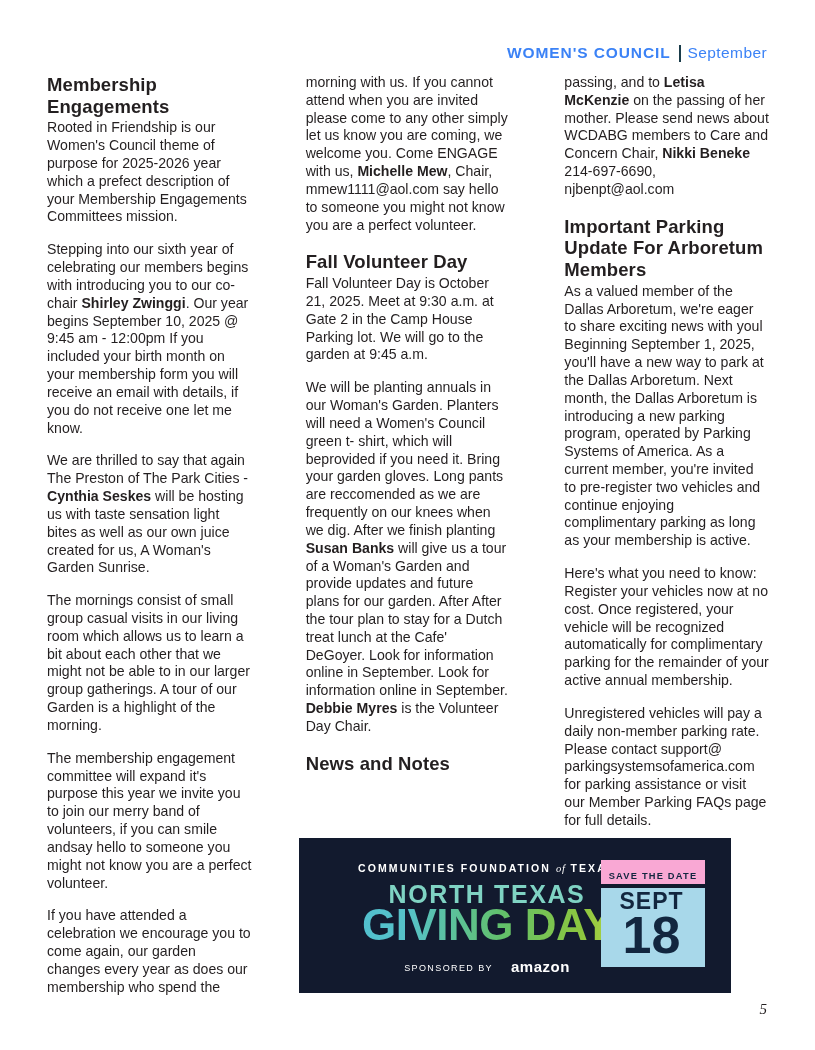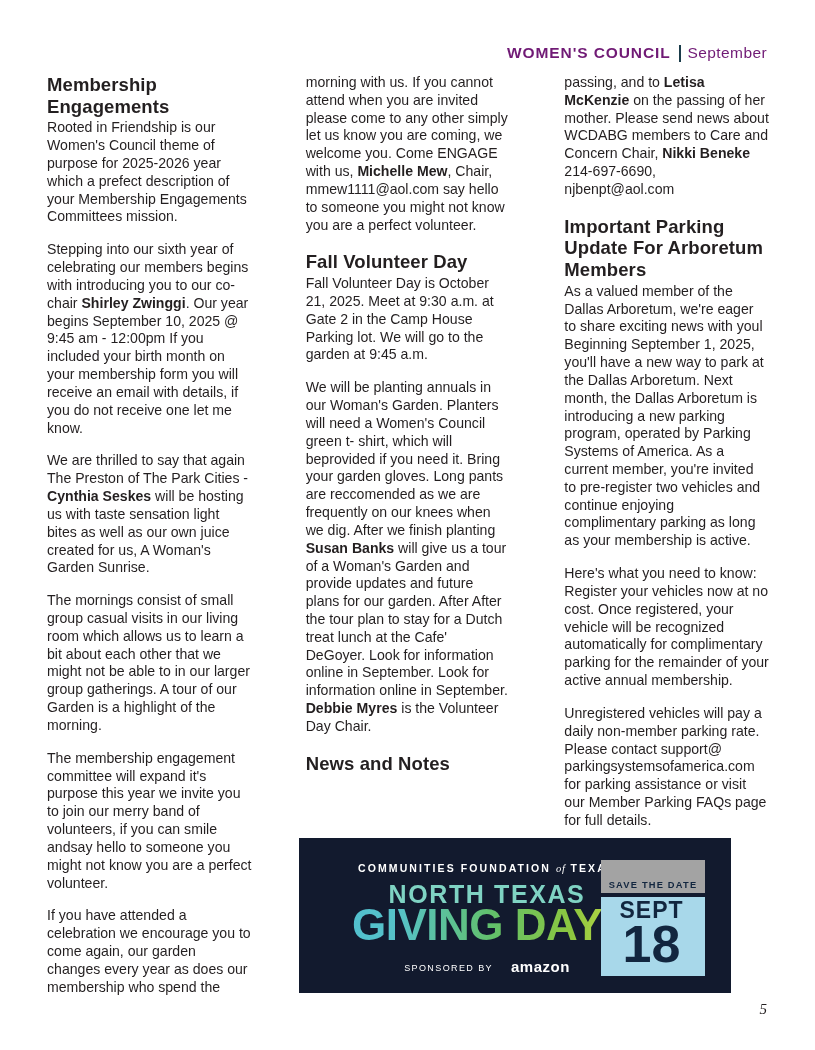--- a/index.html
+++ b/index.html
@@ -22,21 +22,21 @@
   }
   
   .masthead {
     position: absolute;
     top: 44px;
     right: 48px;
     display: flex;
     align-items: center;
     font-size: 15.5px;
     letter-spacing: 0.4px;
-    color: #701a75;
+    color: #3b82f6;
   }
   .masthead .mh-title {
     font-weight: bold;
     letter-spacing: 0.9px;
   }
   .masthead .mh-rule {
     display: inline-block;
     width: 2px;
     height: 17px;
     background: #1a3c4a;
@@ -120,21 +120,21 @@
     text-align: center;
     color: #7fd3c3;
     font-size: 25px;
     font-weight: bold;
     letter-spacing: 1.6px;
     font-family: "Liberation Sans", sans-serif;
   }
   .giving {
     position: absolute;
     top: 65px;
-    left: 20px;
+    left: 30px;
     width: 316px;
     text-align: center;
     font-size: 44px;
     font-weight: bold;
     letter-spacing: -0.5px;
     line-height: 1;
     background: linear-gradient(90deg,#4fbfd4 0%, #56c2c8 25%, #62c06a 55%, #8cc63f 80%, #cfe04a 100%);
     -webkit-background-clip: text;
     background-clip: text;
     color: transparent;
@@ -157,26 +157,26 @@
     margin-left: 18px;
   }
   .savebox {
     position: absolute;
     right: 26px;
     top: 22px;
     width: 104px;
     text-align: center;
   }
   .savebox .std {
-    background: #a3a3a3;
+    background: #f9a8d4;
     color: #12263f;
     font-size: 9.3px;
     font-weight: bold;
     letter-spacing: 1.2px;
-    padding: 20px 0 3px 0;
+    padding: 11px 0 3px 0;
   }
   .savebox .sept {
     background: #a8d8ea;
     color: #12263f;
     font-weight: bold;
     margin-top: 4px;
     padding: 3px 3px 7px 0;
     line-height: 0.92;
   }
   .savebox .sept .m {

